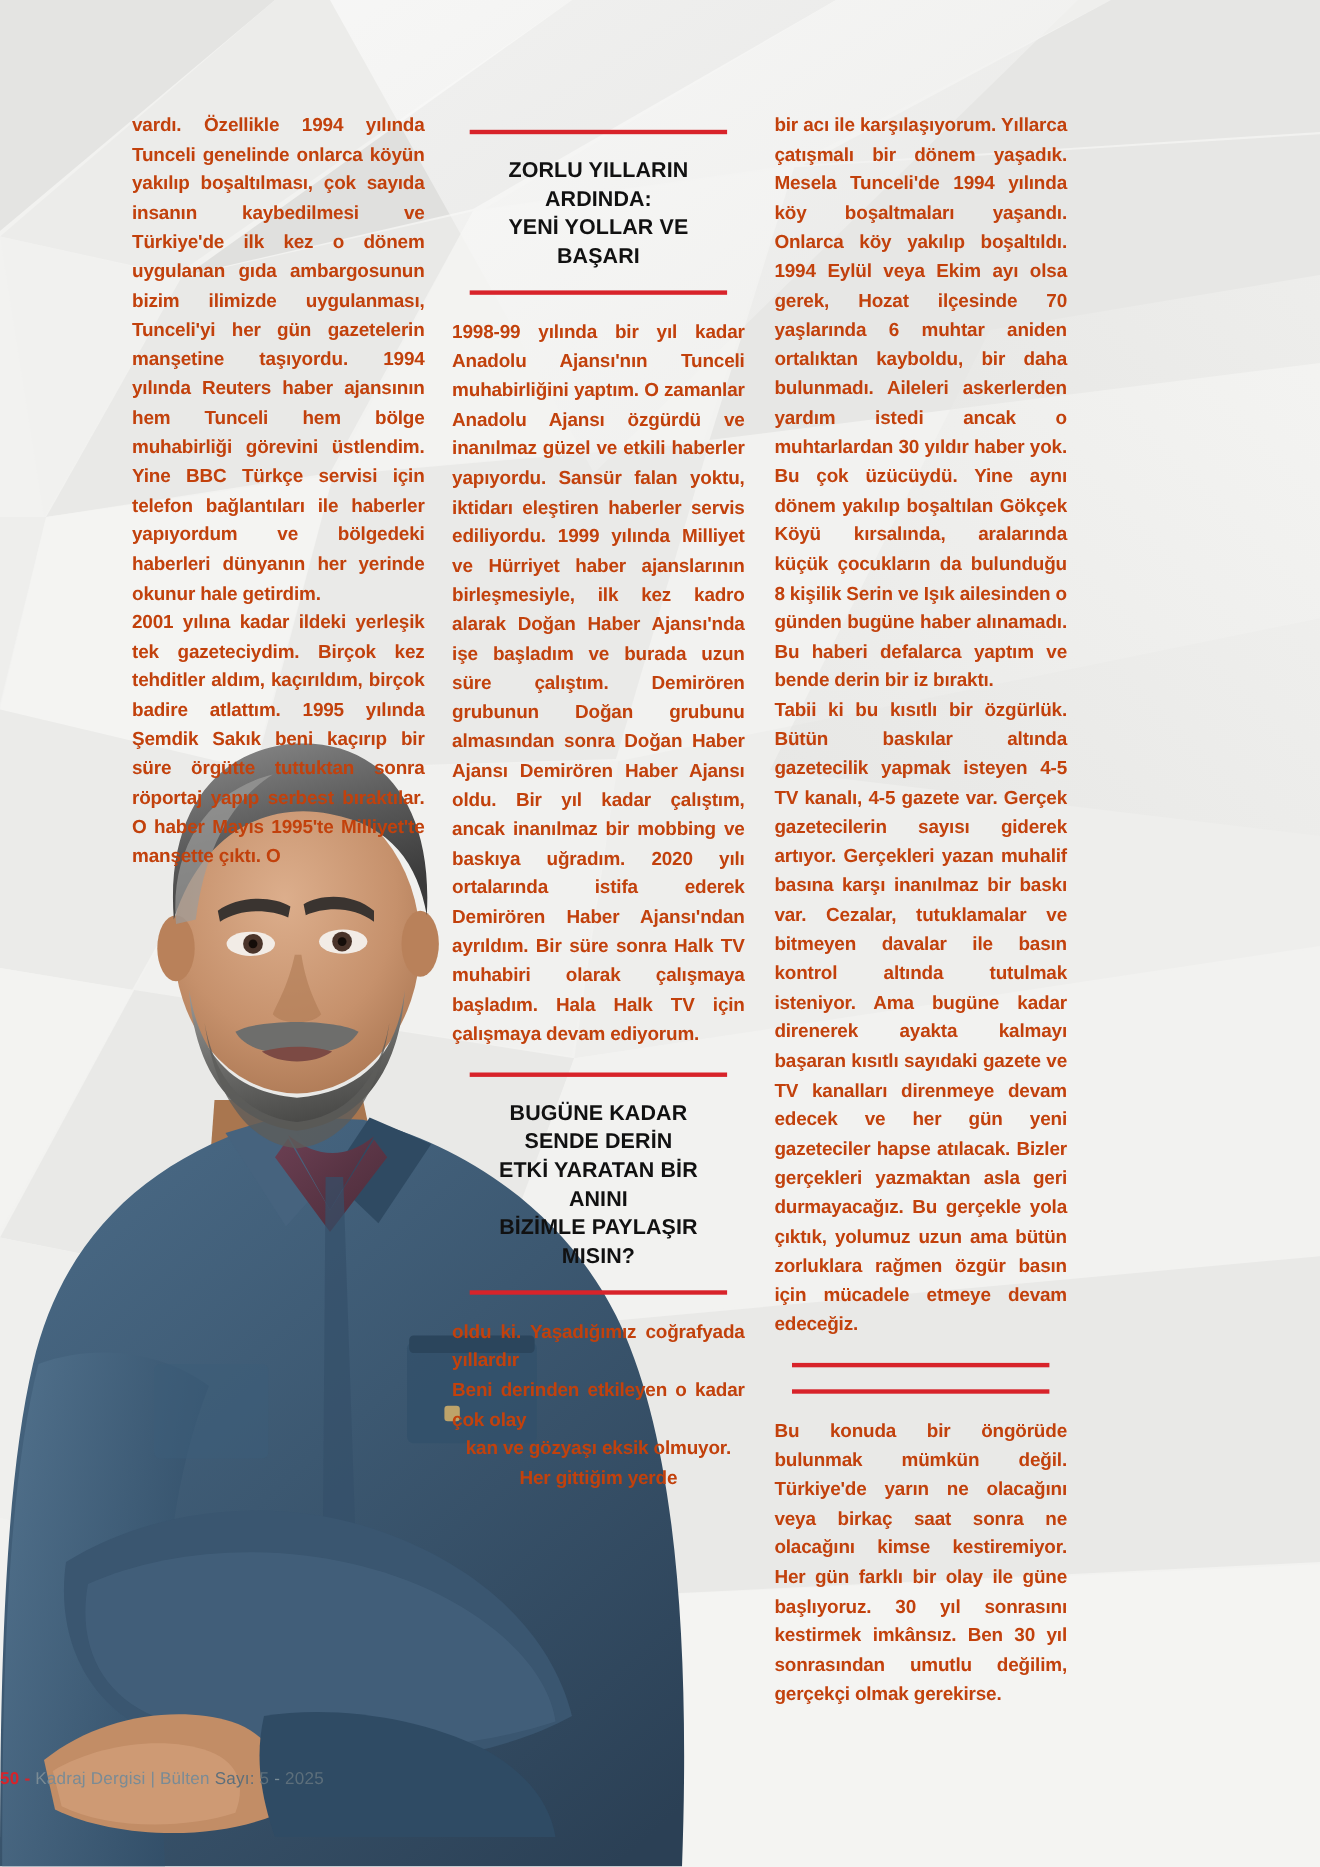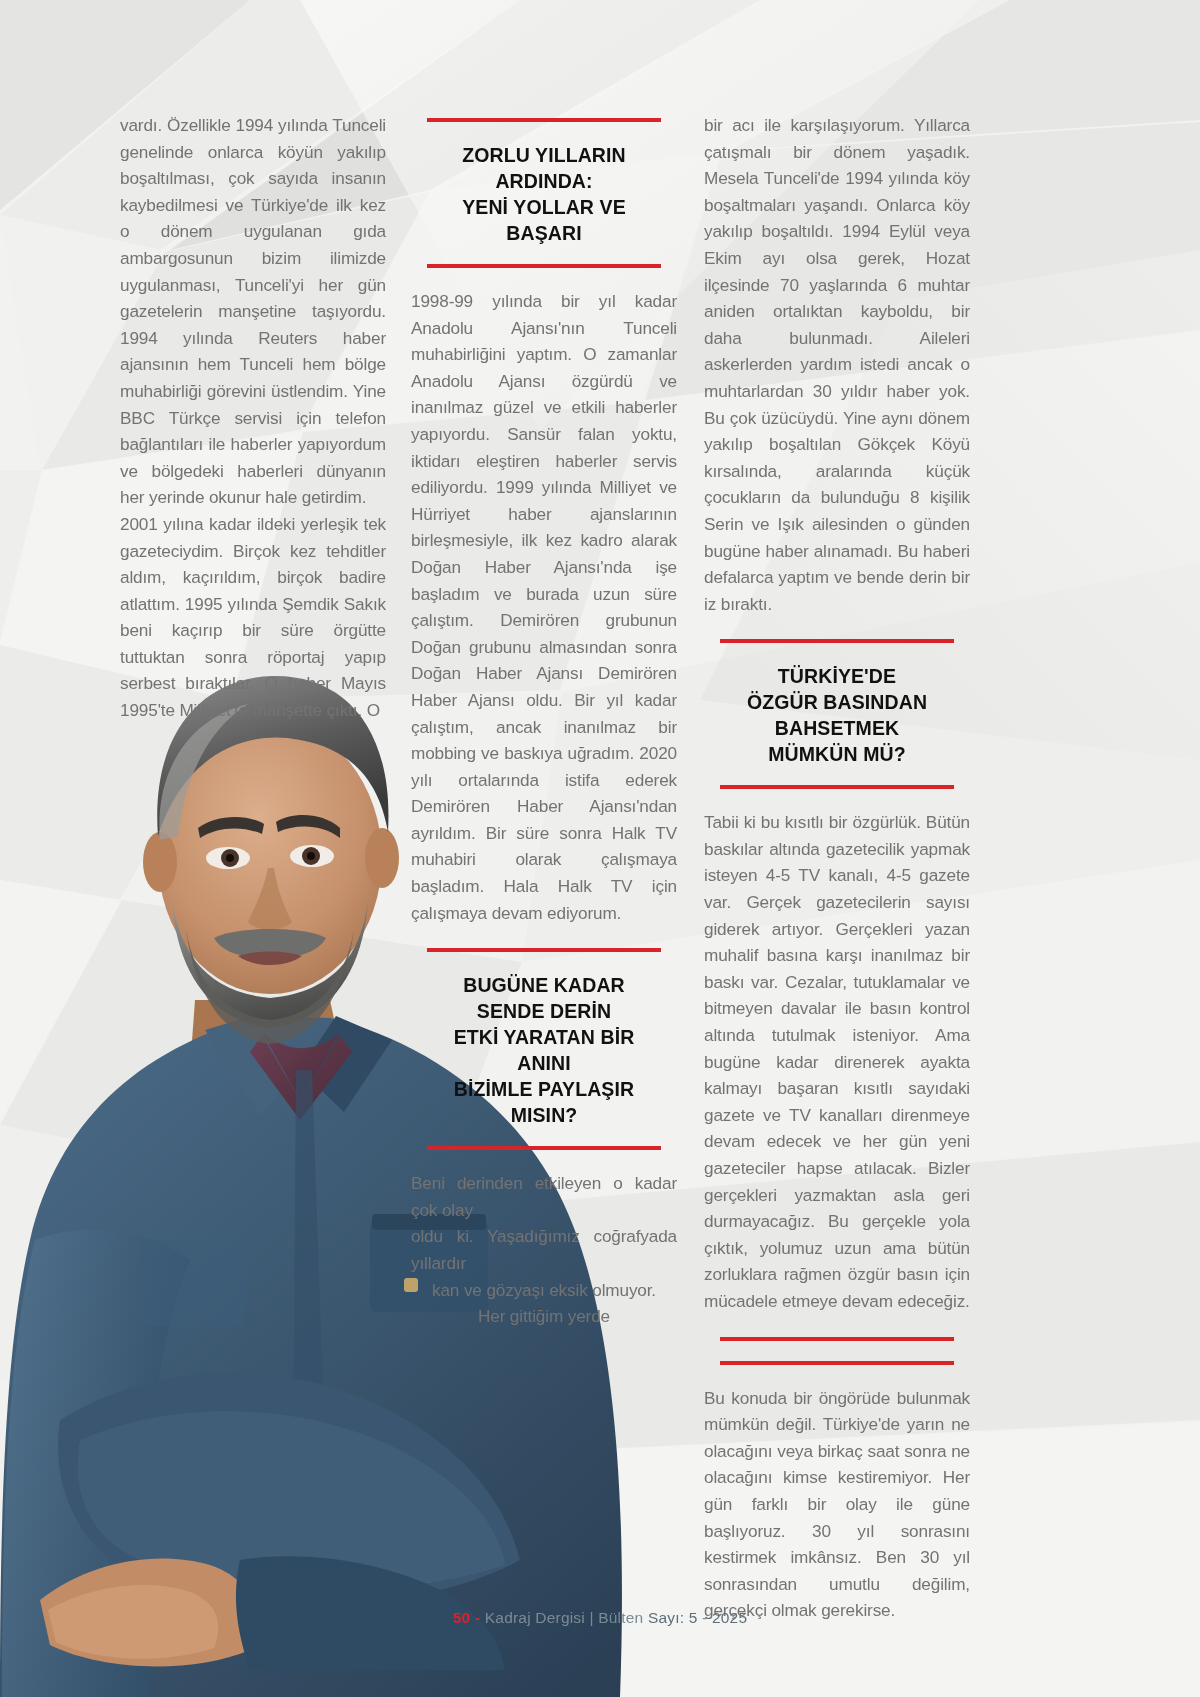--- a/index.html
+++ b/index.html
@@ -55,27 +55,27 @@
   .col {
     position: absolute;
     top: 96px;
     width: 266px;
   }
   .col-1 { left: 120px; }
   .col-2 { left: 411px; }
   .col-3 { left: 704px; }
 
   p.body-text {
-    margin: 16px 0 0 0;
+    margin: 4px 0 0 0;
     font-size: 17.2px;
     line-height: 26.6px;
-    color: #737373;
+    color: #c2410c;
     text-align: justify;
     text-justify: inter-word;
-    font-weight: 400;
+    font-weight: 700;
     letter-spacing: -0.15px;
     font-stretch: condensed;
     transform-origin: left top;
   }
   p.body-text + p.body-text { margin-top: 0; }
 
   .hdr-block { margin: 16px; }
 
   .rule {
     height: 4px;
@@ -102,21 +102,21 @@
   .taper { text-align: right; }
   .taper .l1 { display:block; text-align: justify; }
   .taper .l2 { display:block; text-align: center; }
 
   
   .footer {
     position: absolute;
     left: 0;
     top: 1608px;
     width: 1200px;
-    text-align: center;
+    text-align: left;
     font-size: 15.5px;
     line-height: 20px;
     color: #6b7b86;
     font-stretch: condensed;
     letter-spacing: 0.2px;
   }
   .footer .pageno {
     color: #d8232a;
     font-weight: 700;
   }
@@ -290,39 +290,30 @@
         <div class="rule top"></div>
         <h2 class="section-title">
           <span>BUGÜNE KADAR SENDE DERİN</span><br>
           <span>ETKİ YARATAN BİR ANINI</span><br>
           <span>BİZİMLE PAYLAŞIR MISIN?</span>
         </h2>
         <div class="rule bottom"></div>
       </div>
 
       <p class="body-text taper">
+        <span class="l1">oldu ki. Yaşadığımız coğrafyada yıllardır</span>
         <span class="l1">Beni derinden etkileyen o kadar çok olay</span>
-        <span class="l1">oldu ki. Yaşadığımız coğrafyada yıllardır</span>
         <span class="l2">kan ve gözyaşı eksik olmuyor.</span>
         <span class="l2">Her gittiğim yerde</span>
       </p>
     </div>
 
     <div class="col col-3">
       <p class="body-text">bir acı ile karşılaşıyorum. Yıllarca çatışmalı bir dönem yaşadık. Mesela Tunceli'de 1994 yılında köy boşaltmaları yaşandı. Onlarca köy yakılıp boşaltıldı. 1994 Eylül veya Ekim ayı olsa gerek, Hozat ilçesinde 70 yaşlarında 6 muhtar aniden ortalıktan kayboldu, bir daha bulunmadı. Aileleri askerlerden yardım istedi ancak o muhtarlardan 30 yıldır haber yok. Bu çok üzücüydü. Yine aynı dönem yakılıp boşaltılan Gökçek Köyü kırsalında, aralarında küçük çocukların da bulunduğu 8 kişilik Serin ve Işık ailesinden o günden bugüne haber alınamadı. Bu haberi defalarca yaptım ve bende derin bir iz bıraktı.</p>
 
-      <div class="hdr-block">
-        <div class="rule top"></div>
-        <h2 class="section-title">
-          <span>TÜRKİYE'DE</span><br>
-          <span>ÖZGÜR BASINDAN BAHSETMEK</span><br>
-          <span>MÜMKÜN MÜ?</span>
-        </h2>
-        <div class="rule bottom"></div>
-      </div>
 
       <p class="body-text">Tabii ki bu kısıtlı bir özgürlük. Bütün baskılar altında gazetecilik yapmak isteyen 4-5 TV kanalı, 4-5 gazete var. Gerçek gazetecilerin sayısı giderek artıyor. Gerçekleri yazan muhalif basına karşı inanılmaz bir baskı var. Cezalar, tutuklamalar ve bitmeyen davalar ile basın kontrol altında tutulmak isteniyor. Ama bugüne kadar direnerek ayakta kalmayı başaran kısıtlı sayıdaki gazete ve TV kanalları direnmeye devam edecek ve her gün yeni gazeteciler hapse atılacak. Bizler gerçekleri yazmaktan asla geri durmayacağız. Bu gerçekle yola çıktık, yolumuz uzun ama bütün zorluklara rağmen özgür basın için mücadele etmeye devam edeceğiz.</p>
 
       <div class="hdr-block">
         <div class="rule top"></div>
         <div class="rule bottom"></div>
       </div>
 
       <p class="body-text">Bu konuda bir öngörüde bulunmak mümkün değil. Türkiye'de yarın ne olacağını veya birkaç saat sonra ne olacağını kimse kestiremiyor. Her gün farklı bir olay ile güne başlıyoruz. 30 yıl sonrasını kestirmek imkânsız. Ben 30 yıl sonrasından umutlu değilim, gerçekçi olmak gerekirse.</p>
     </div>

